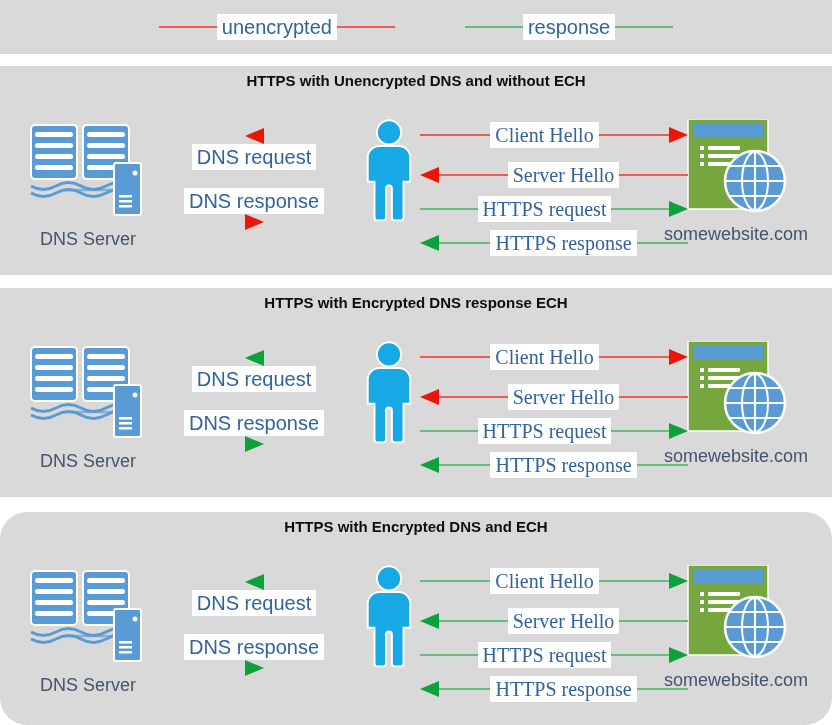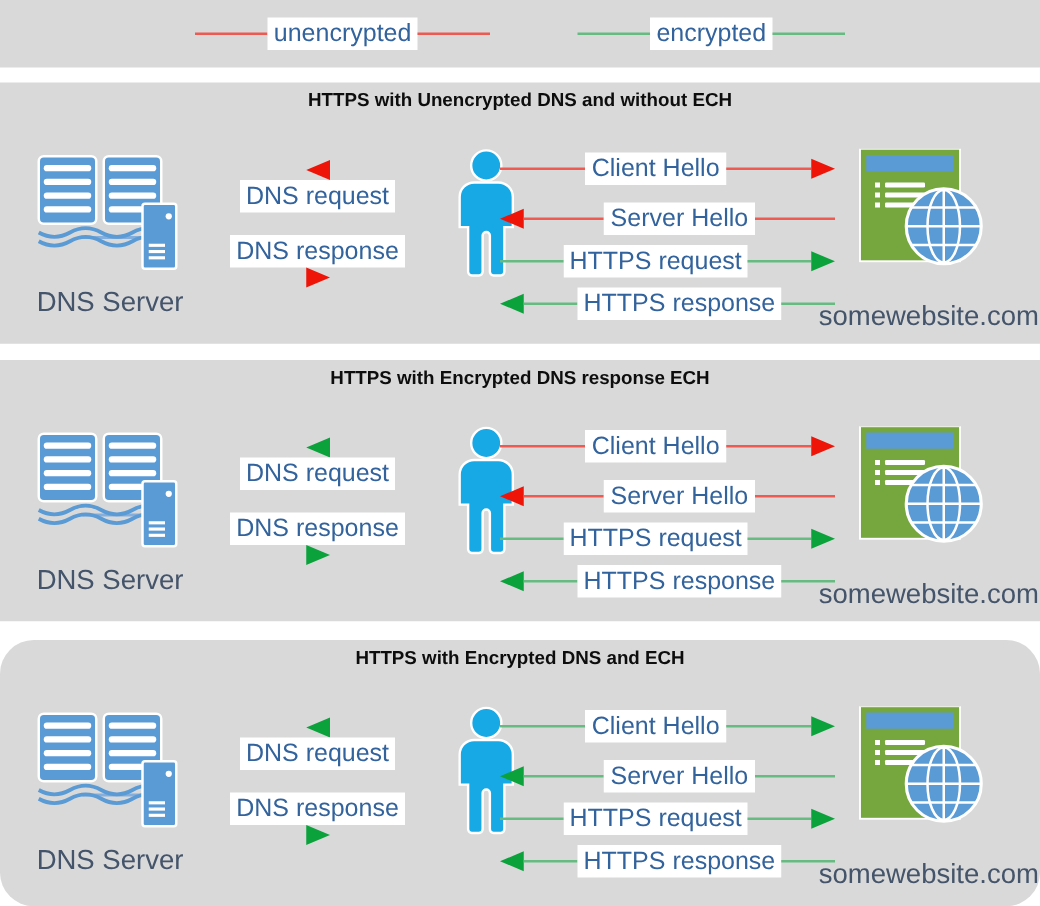--- a/index.html
+++ b/index.html
@@ -30,33 +30,33 @@
   .panel.p2 { margin-top: 13px; }
   .panel.p3 { margin-top: 15px; height: 213px; border-radius: 27px; }
   .title {
     position: absolute; top: 6px; left: 0; width: 100%;
     margin: 0; text-align: center;
     font-size: 15px; font-weight: bold;
     color: var(--title_text);
   }
   .caption {
     position: absolute;
-    font-size: 22px; color: var(--caption_text);
+    font-size: 18px; color: var(--caption_text);
     text-align: center; white-space: nowrap;
   }
   .dns-caption { left: 28px; width: 120px; top: 163px; }
-  .site-caption { left: 655px; width: 162px; top: 174px; }
+  .site-caption { left: 655px; width: 162px; top: 158px; }
   .dns-group { position: absolute; left: 28px; top: 55px; width: 115px; height: 100px; }
   .person { position: absolute; left: 360px; top: 50px; width: 58px; height: 114px; }
   .site-group { position: absolute; left: 683px; top: 53px; width: 110px; height: 100px; }
   .dns-group svg, .person svg, .site-group svg { width: 100%; height: 100%; display: block; }
   
   .row { position: absolute; height: 26px; display: flex; align-items: center; }
   .rowL { left: 146px; width: 216px; flex-direction: column; }
-  .rowR { left: 400px; width: 268px; }
+  .rowR { left: 420px; width: 268px; font-family: Liberation Serif, serif; }
   .rl1 { top: 62px; } .rl2 { top: 122px; }
   .rr1 { top: 56px; } .rr2 { top: 96px; } .rr3 { top: 130px; text-align: right; } .rr4 { top: 164px; text-align: center; }
   .row[data-state="unencrypted"], .legend-item[data-state="unencrypted"] {
     --line-c: var(--unencrypted_line); --head-c: var(--unencrypted_head);
   }
   .row[data-state="encrypted"], .legend-item[data-state="encrypted"] {
     --line-c: var(--encrypted_line); --head-c: var(--encrypted_head);
   }
   .row .line { flex: 1; height: 2px; background: var(--line-c); }
   .lbl {
@@ -123,21 +123,21 @@
 </svg>
 
 <header class="legend-bar">
   <div class="legend-item" data-state="unencrypted">
     <span class="line"></span>
     <span class="lbl">unencrypted</span>
     <span class="line"></span>
   </div>
   <div class="legend-item" data-state="encrypted">
     <span class="line"></span>
-    <span class="lbl">encrypted</span>
+    <span class="lbl">response</span>
     <span class="line"></span>
   </div>
 </header>
 
 <section class="panel p1">
   <h2 class="title">HTTPS with Unencrypted DNS and without ECH</h2>
 
   <div class="dns-group">
     <svg viewBox="0 0 115 100">
         <use href="#g-dns"></use>

